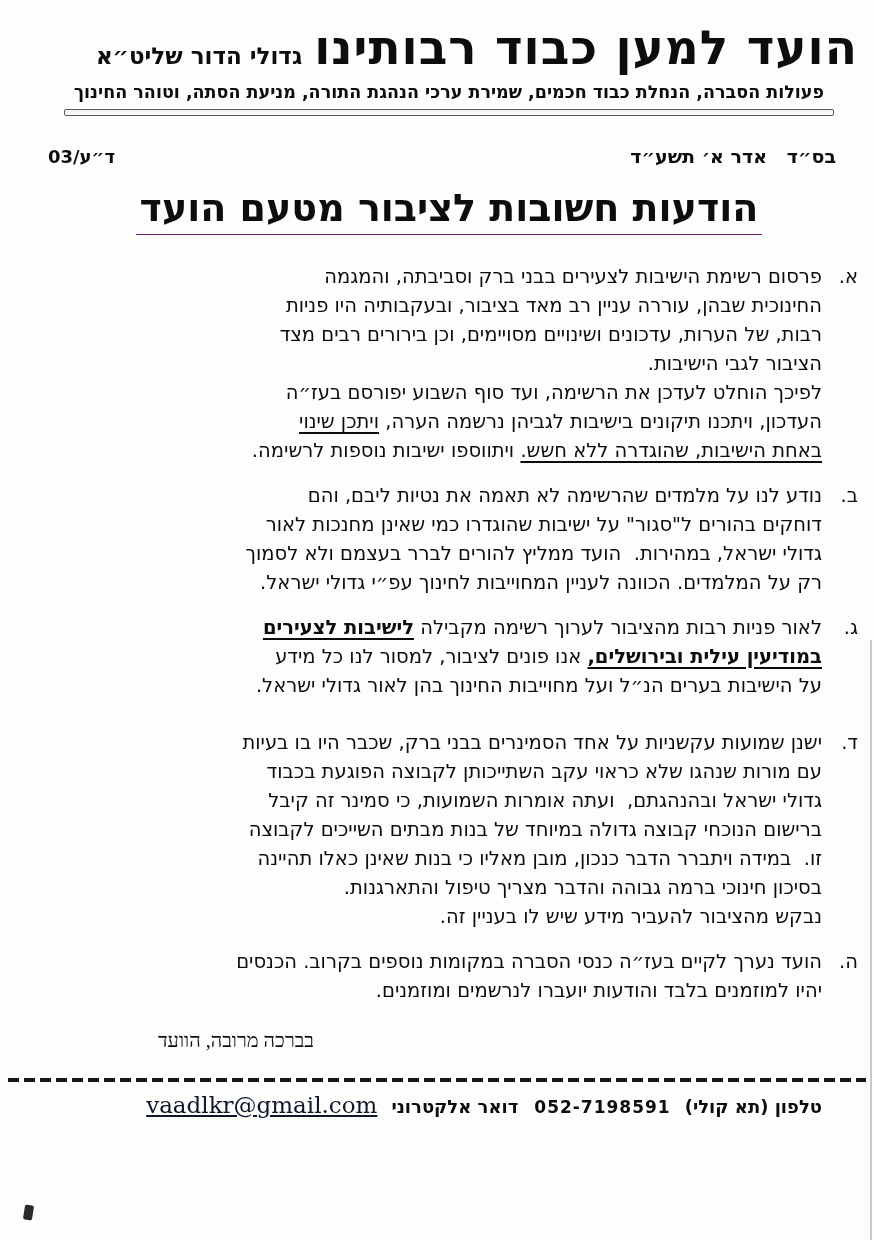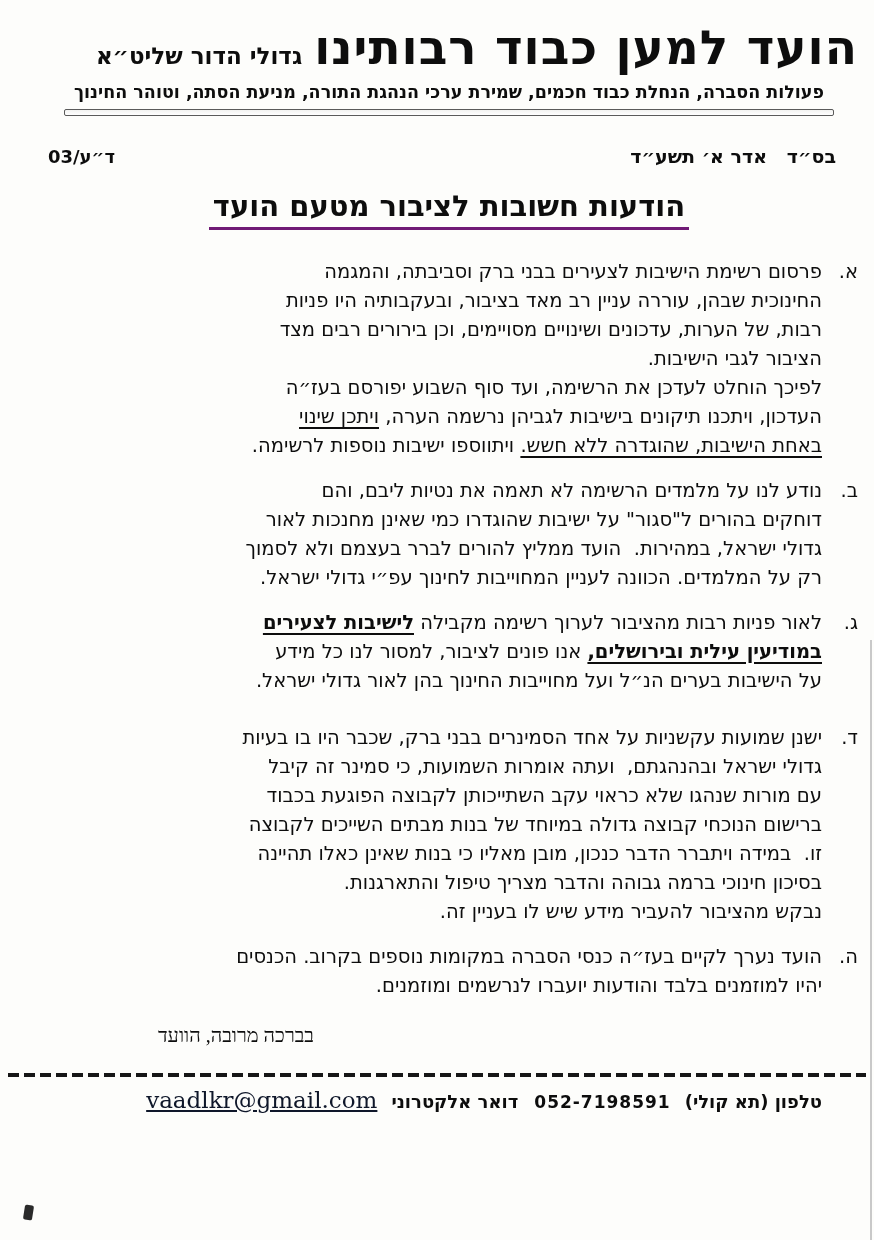--- a/index.html
+++ b/index.html
@@ -24,21 +24,21 @@
   .lh-sub{font-size:17.5px;font-weight:bold;text-align:center;margin-top:11px;white-space:pre-wrap;}
   .lh-rule{height:5px;border:1px solid #5a5a5a;border-radius:2px;width:768px;margin:7px auto 0;background:linear-gradient(#f2f2f0,#ffffff);}
 
   
   .meta-row{display:flex;justify-content:space-between;align-items:baseline;margin-top:29px;padding:0 22px 0 8px;font-weight:bold;}
   .bsd{font-size:19px;white-space:pre-wrap;}
   .doc-num{font-size:18px;direction:ltr;unicode-bidi:bidi-override;}
 
   
   .doc-title{text-align:center;margin:19px 0 0;}
-  .doc-title span{display:inline-block;font-size:29px;font-weight:bold;border-bottom:3px solid #701a75;padding:0 4px 4px;}
+  .doc-title span{display:inline-block;font-size:38px;font-weight:bold;border-bottom:1px solid #701a75;padding:0 4px 4px;}
 
   
   .intro{font-weight:bold;font-size:20px;line-height:29px;text-align:center;white-space:pre-wrap;margin:9px 0 0;}
 
   
   .sections{margin-top:27px;font-size:19.5px;line-height:29px;}
   .sec{display:flex;margin-bottom:16px;}
   .sec:nth-child(3){margin-bottom:28px;}
   .sec-letter{flex:0 0 30px;text-align:right;}
   .sec-body{flex:1;text-align:right;margin-right:6px;padding-left:14px;}
@@ -98,40 +98,40 @@
               <div class="ln"><span class="sg-n">רבות, של הערות, עדכונים ושינויים מסויימים, וכן בירורים רבים מצד</span></div>
               <div class="ln"><span class="sg-n">הציבור לגבי הישיבות.</span></div>
               <div class="ln"><span class="sg-n">לפיכך הוחלט לעדכן את הרשימה, ועד סוף השבוע יפורסם בעז״ה</span></div>
               <div class="ln"><span class="sg-n">העדכון, ויתכנו תיקונים בישיבות לגביהן נרשמה הערה, </span><span class="sg-u">ויתכן שינוי</span></div>
               <div class="ln"><span class="sg-u">באחת הישיבות, שהוגדרה ללא חשש.</span><span class="sg-n"> ויתווספו ישיבות נוספות לרשימה.</span></div>
             </div>
           </div>
           <div class="sec">
             <div class="sec-letter">ב.</div>
             <div class="sec-body">
-              <div class="ln"><span class="sg-n">נודע לנו על מלמדים הרשימה לא תאמה את נטיות ליבם, והם</span></div>
+              <div class="ln"><span class="sg-n">נודע לנו על מלמדים שהרשימה לא תאמה את נטיות ליבם, והם</span></div>
               <div class="ln"><span class="sg-n">דוחקים בהורים ל"סגור" על ישיבות שהוגדרו כמי שאינן מחנכות לאור</span></div>
               <div class="ln"><span class="sg-n">גדולי ישראל, במהירות.  הועד ממליץ להורים לברר בעצמם ולא לסמוך</span></div>
               <div class="ln"><span class="sg-n">רק על המלמדים. הכוונה לעניין המחוייבות לחינוך עפ״י גדולי ישראל.</span></div>
             </div>
           </div>
           <div class="sec">
             <div class="sec-letter">ג.</div>
             <div class="sec-body">
               <div class="ln"><span class="sg-n">לאור פניות רבות מהציבור לערוך רשימה מקבילה </span><span class="sg-bu">לישיבות לצעירים</span></div>
               <div class="ln"><span class="sg-bu">במודיעין עילית ובירושלים,</span><span class="sg-n"> אנו פונים לציבור, למסור לנו כל מידע</span></div>
               <div class="ln"><span class="sg-n">על הישיבות בערים הנ״ל ועל מחוייבות החינוך בהן לאור גדולי ישראל.</span></div>
             </div>
           </div>
           <div class="sec">
             <div class="sec-letter">ד.</div>
             <div class="sec-body">
               <div class="ln"><span class="sg-n">ישנן שמועות עקשניות על אחד הסמינרים בבני ברק, שכבר היו בו בעיות</span></div>
+              <div class="ln"><span class="sg-n">עם מורות שנהגו שלא כראוי עקב השתייכותן לקבוצה הפוגעת בכבוד</span></div>
               <div class="ln"><span class="sg-n">גדולי ישראל ובהנהגתם,  ועתה אומרות השמועות, כי סמינר זה קיבל</span></div>
-              <div class="ln"><span class="sg-n">עם מורות שנהגו שלא כראוי עקב השתייכותן לקבוצה הפוגעת בכבוד</span></div>
               <div class="ln"><span class="sg-n">ברישום הנוכחי קבוצה גדולה במיוחד של בנות מבתים השייכים לקבוצה</span></div>
               <div class="ln"><span class="sg-n">זו.  במידה ויתברר הדבר כנכון, מובן מאליו כי בנות שאינן כאלו תהיינה</span></div>
               <div class="ln"><span class="sg-n">בסיכון חינוכי ברמה גבוהה והדבר מצריך טיפול והתארגנות.</span></div>
               <div class="ln"><span class="sg-n">נבקש מהציבור להעביר מידע שיש לו בעניין זה.</span></div>
             </div>
           </div>
           <div class="sec">
             <div class="sec-letter">ה.</div>
             <div class="sec-body">
               <div class="ln"><span class="sg-n">הועד נערך לקיים בעז״ה כנסי הסברה במקומות נוספים בקרוב. הכנסים</span></div>

